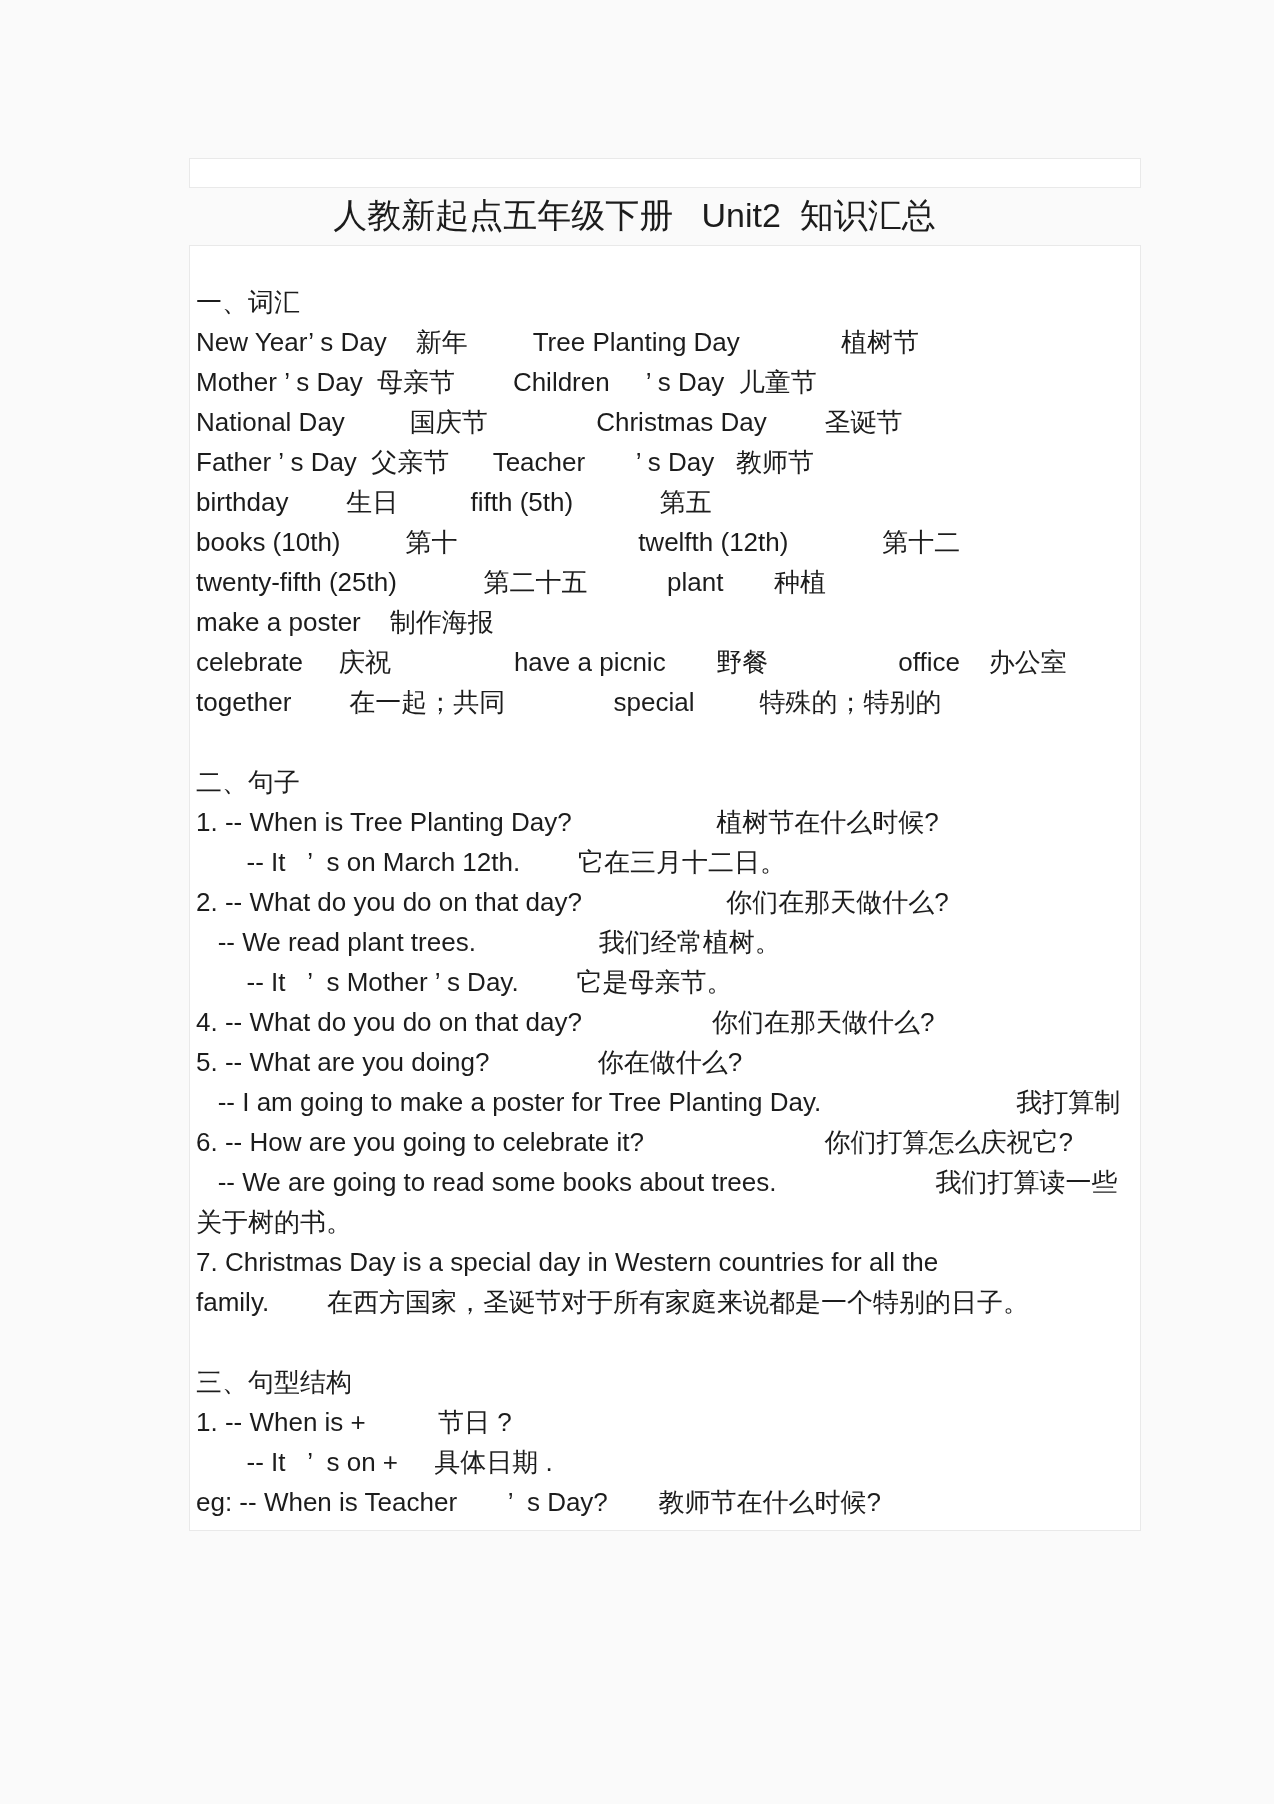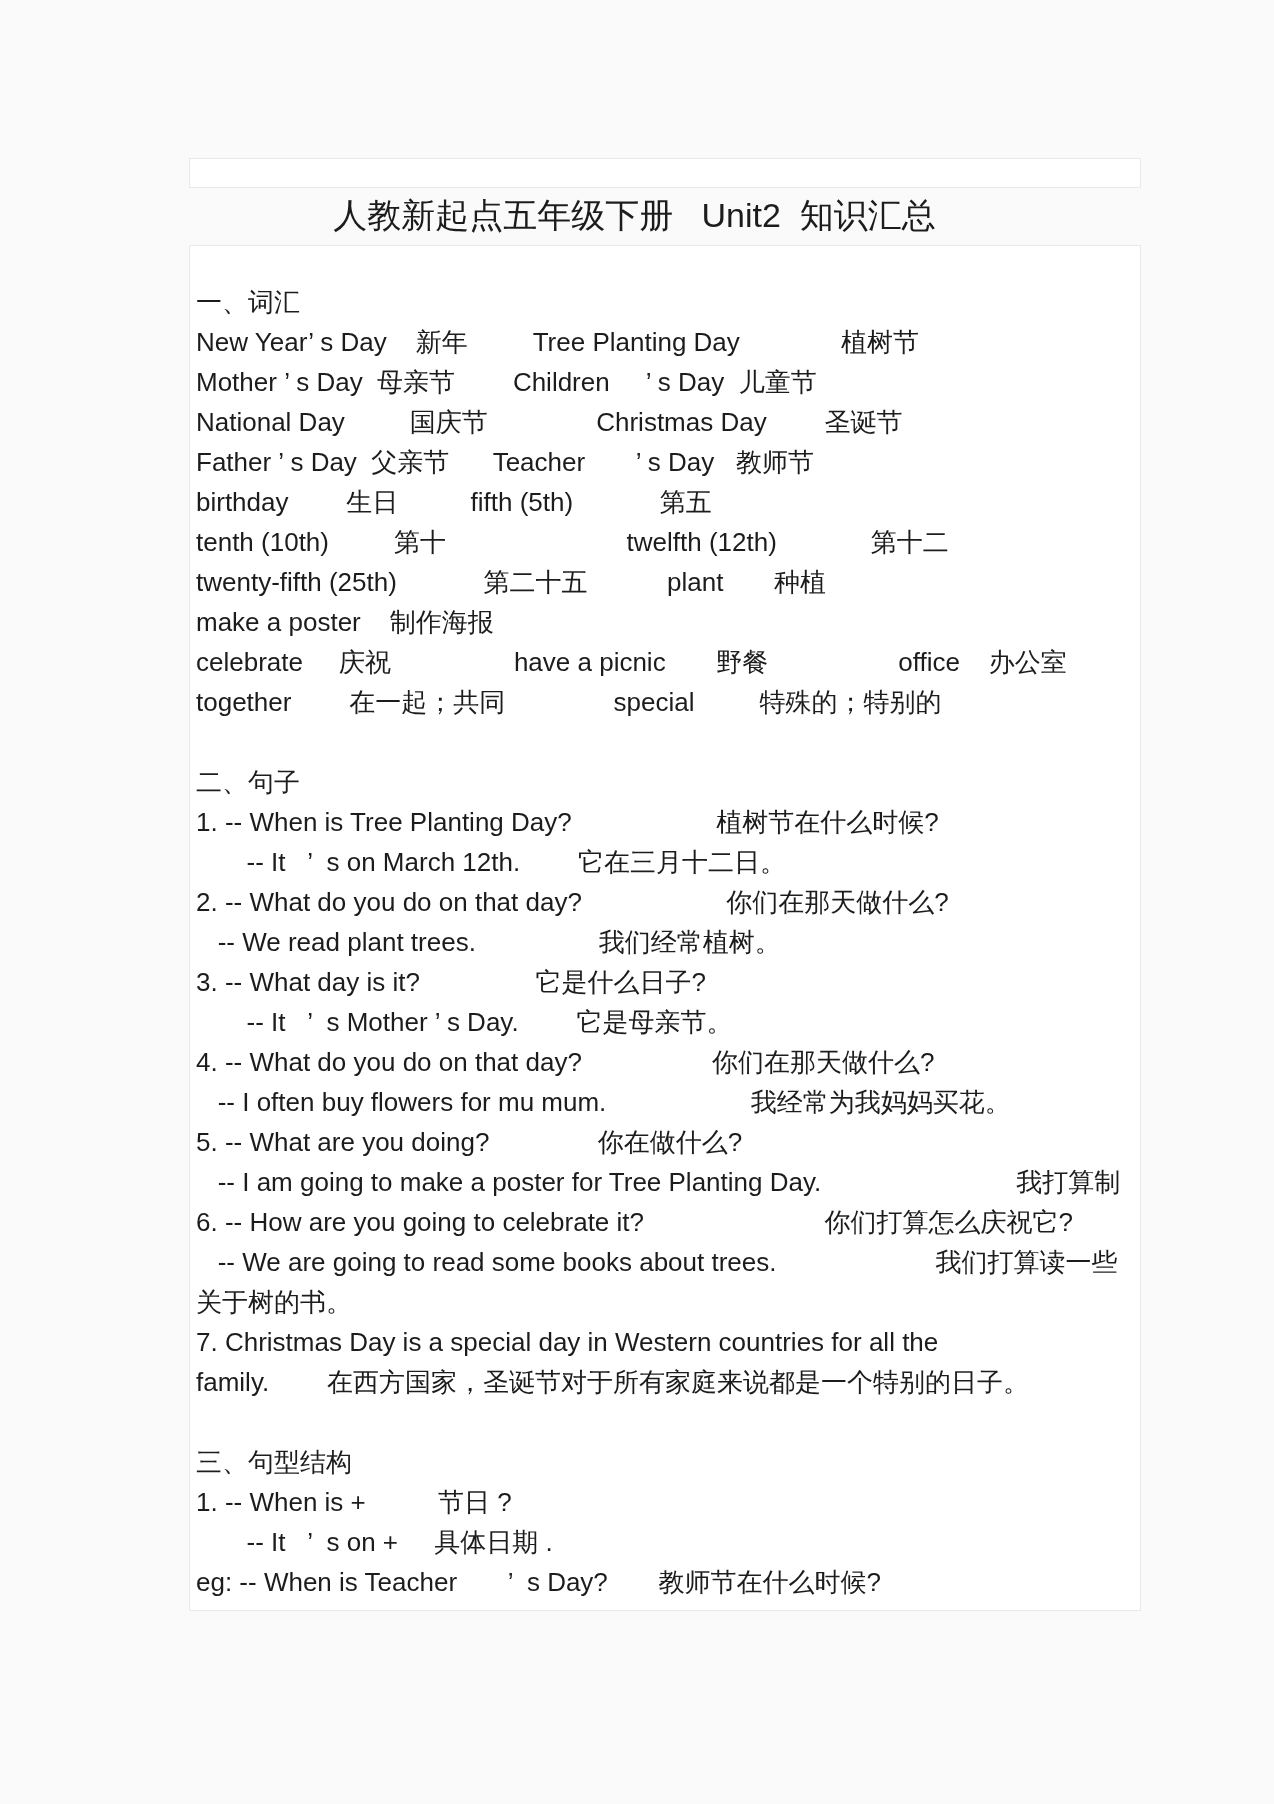--- a/index.html
+++ b/index.html
@@ -55,37 +55,35 @@
 <div id="page-title">人教新起点五年级下册   Unit2  知识汇总</div>
 
 <div class="box" id="content-box">
     <div class="section">
       <div class="line heading">一、词汇</div>
       <div class="line">New Year’ s Day    新年         Tree Planting Day              植树节</div>
       <div class="line">Mother ’ s Day  母亲节        Children     ’ s Day  儿童节</div>
       <div class="line">National Day         国庆节               Christmas Day        圣诞节</div>
       <div class="line">Father ’ s Day  父亲节      Teacher       ’ s Day   教师节</div>
       <div class="line">birthday        生日          fifth (5th)            第五</div>
-      <div class="line">tenth (10th)         第十                         twelfth (12th)             第十二</div>
+      <div class="line">books (10th)         第十                         twelfth (12th)             第十二</div>
       <div class="line">twenty-fifth (25th)            第二十五           plant       种植</div>
       <div class="line">make a poster    制作海报</div>
       <div class="line">celebrate     庆祝                 have a picnic       野餐                  office    办公室</div>
       <div class="line">together        在一起；共同               special         特殊的；特别的</div>
     </div>
     <div class="section">
       <div class="line">&nbsp;</div>
       <div class="line heading">二、句子</div>
       <div class="line">1. -- When is Tree Planting Day?                    植树节在什么时候?</div>
       <div class="line">       -- It   ’  s on March 12th.        它在三月十二日。</div>
       <div class="line">2. -- What do you do on that day?                    你们在那天做什么?</div>
       <div class="line">   -- We read plant trees.                 我们经常植树。</div>
-      <div class="line">3. -- What day is it?                它是什么日子?</div>
       <div class="line">       -- It   ’  s Mother ’ s Day.        它是母亲节。</div>
       <div class="line">4. -- What do you do on that day?                  你们在那天做什么?</div>
-      <div class="line">   -- I often buy flowers for mu mum.                    我经常为我妈妈买花。</div>
       <div class="line">5. -- What are you doing?               你在做什么?</div>
       <div class="line">   -- I am going to make a poster for Tree Planting Day.                           我打算制</div>
       <div class="line">6. -- How are you going to celebrate it?                         你们打算怎么庆祝它?</div>
       <div class="line">   -- We are going to read some books about trees.                      我们打算读一些</div>
       <div class="line">关于树的书。</div>
       <div class="line">7. Christmas Day is a special day in Western countries for all the</div>
       <div class="line">family.        在西方国家，圣诞节对于所有家庭来说都是一个特别的日子。</div>
     </div>
     <div class="section">
       <div class="line">&nbsp;</div>

